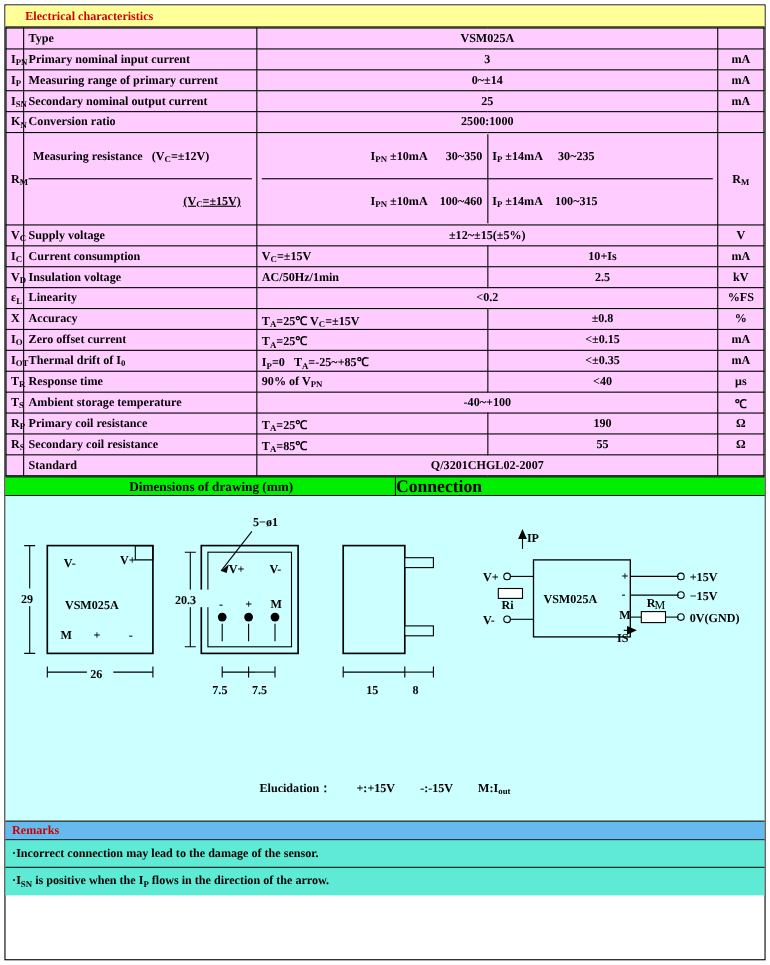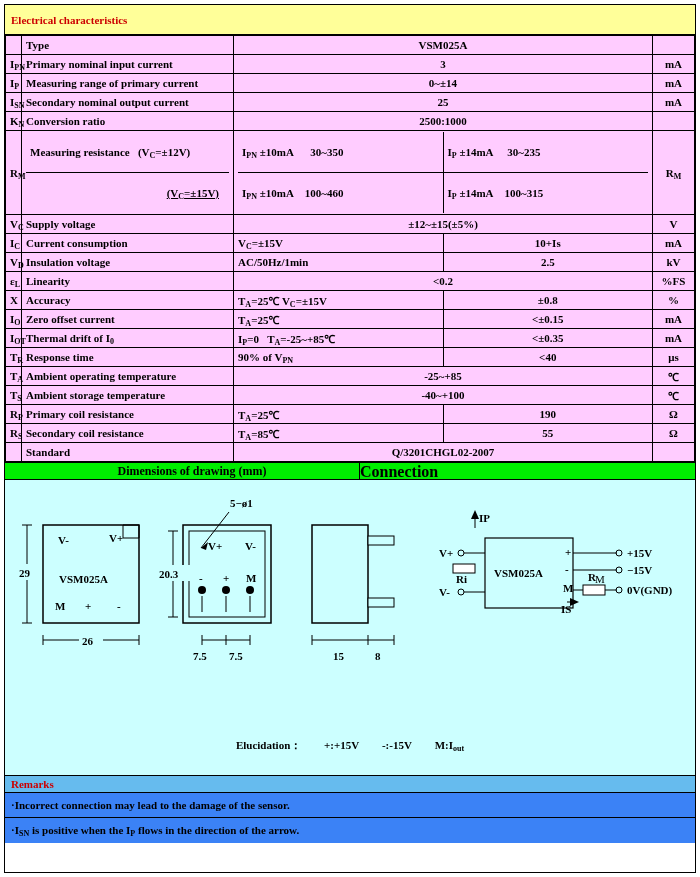--- a/index.html
+++ b/index.html
@@ -22,26 +22,26 @@
     top: 4px;
     width: 692px;
     height: 869px;
     border: 1px solid #000000;
     box-sizing: border-box;
     background: #ffffff;
   }
 
   
   .hdr-elec {
-    height: 30px;
+    height: 20px;
     background: #ffff99;
     border-bottom: 1px solid #000000;
     display: flex;
     align-items: center;
-    padding-left: 6px;
+    padding-left: 18px;
     box-sizing: border-box;
     font-weight: bold;
     font-size: 11px;
     color: #cc0000;
   }
 
   
   table.spec {
     border-collapse: collapse;
     width: 100%;
@@ -89,21 +89,21 @@
     border: 0;
     border-bottom: 1px solid #000000;
     background: #ffccff;
     height: 19px;
     font-weight: bold;
     font-size: 11px;
     padding: 14px 4px;
     box-sizing: border-box;
   }
   table.inner tr:last-child td { border-bottom: 0; }
-  table.inner td.sep { border-right: 1px solid #000000; }
+  table.inner td.sep { border-right: 1px solid #000000; text-align: right; }
 
   
   .sec-bar {
     display: flex;
     height: 18px;
     background: #00ee00;
     border-bottom: 1px solid #000000;
     border-top: 1px solid #000000;
     box-sizing: border-box;
     padding-left: 20px;
@@ -152,21 +152,21 @@
     border-bottom: 1px solid #000000;
     font-weight: bold;
     font-size: 11px;
     color: #cc0000;
     padding-left: 6px;
     line-height: 16px;
     box-sizing: border-box;
   }
   .remark-line {
     height: 25px;
-    background: #3b82f6;
+    background: #5eead4;
     border-bottom: 1px solid #000000;
     font-weight: bold;
     font-size: 11px;
     padding-left: 6px;
     line-height: 24px;
     box-sizing: border-box;
   }
   .remark-line:last-child { border-bottom: 0; }
 
   
@@ -310,26 +310,20 @@
       </tr>
 
       <tr>
         <td class="sym">T<sub>R</sub></td>
         <td class="param">Response time</td>
         <td class="valleft">90% of V<sub>PN</sub></td>
         <td class="val">&lt;40</td>
         <td class="unit">μs</td>
       </tr>
 
-      <tr>
-        <td class="sym">T<sub>A</sub></td>
-        <td class="param">Ambient operating temperature</td>
-        <td class="val" colspan="2">-25~+85</td>
-        <td class="unit">℃</td>
-      </tr>
 
       <tr>
         <td class="sym">T<sub>S</sub></td>
         <td class="param">Ambient storage temperature</td>
         <td class="val" colspan="2">-40~+100</td>
         <td class="unit">℃</td>
       </tr>
 
       <tr>
         <td class="sym">R<sub>P</sub></td>

